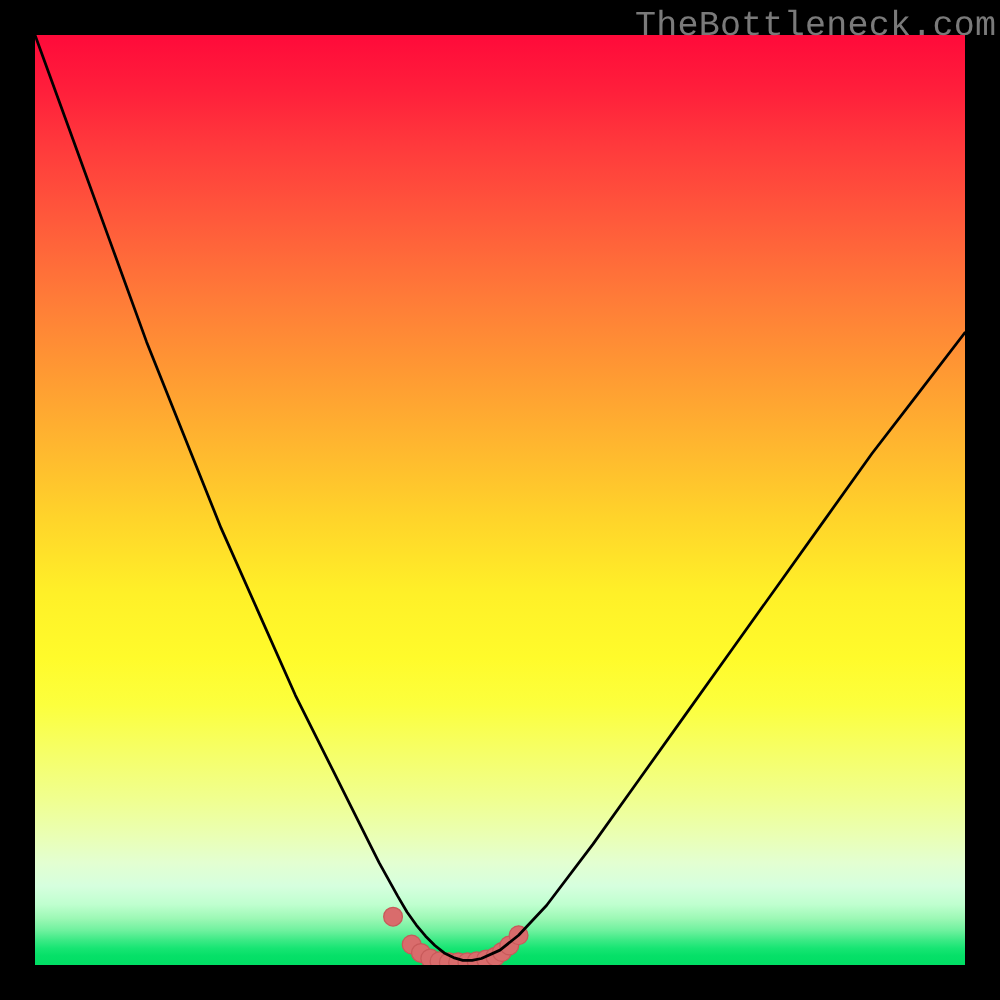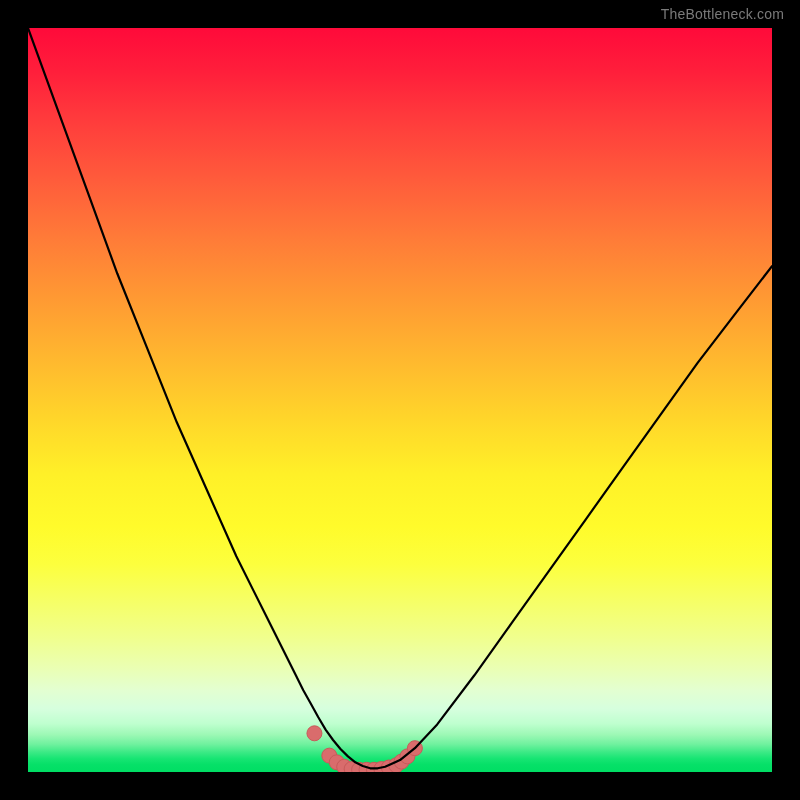--- a/index.html
+++ b/index.html
@@ -57,24 +57,25 @@
       #00de64 100%
     );
   }
   .curve {
     position: absolute;
     inset: 0;
   }
   .watermark {
     position: absolute;
     top: 6px;
-    right: 16px;
+    right: 3px;
     color: #7a7a7a;
-    font-size: 14px;
+    font-size: 28px;
     letter-spacing: 0.2px;
+    font-family: Liberation Mono, monospace;
   }
   .sr-only {
     position: absolute;
     width: 1px;
     height: 1px;
     overflow: hidden;
     clip: rect(0 0 0 0);
   }
 </style>
 </head>

